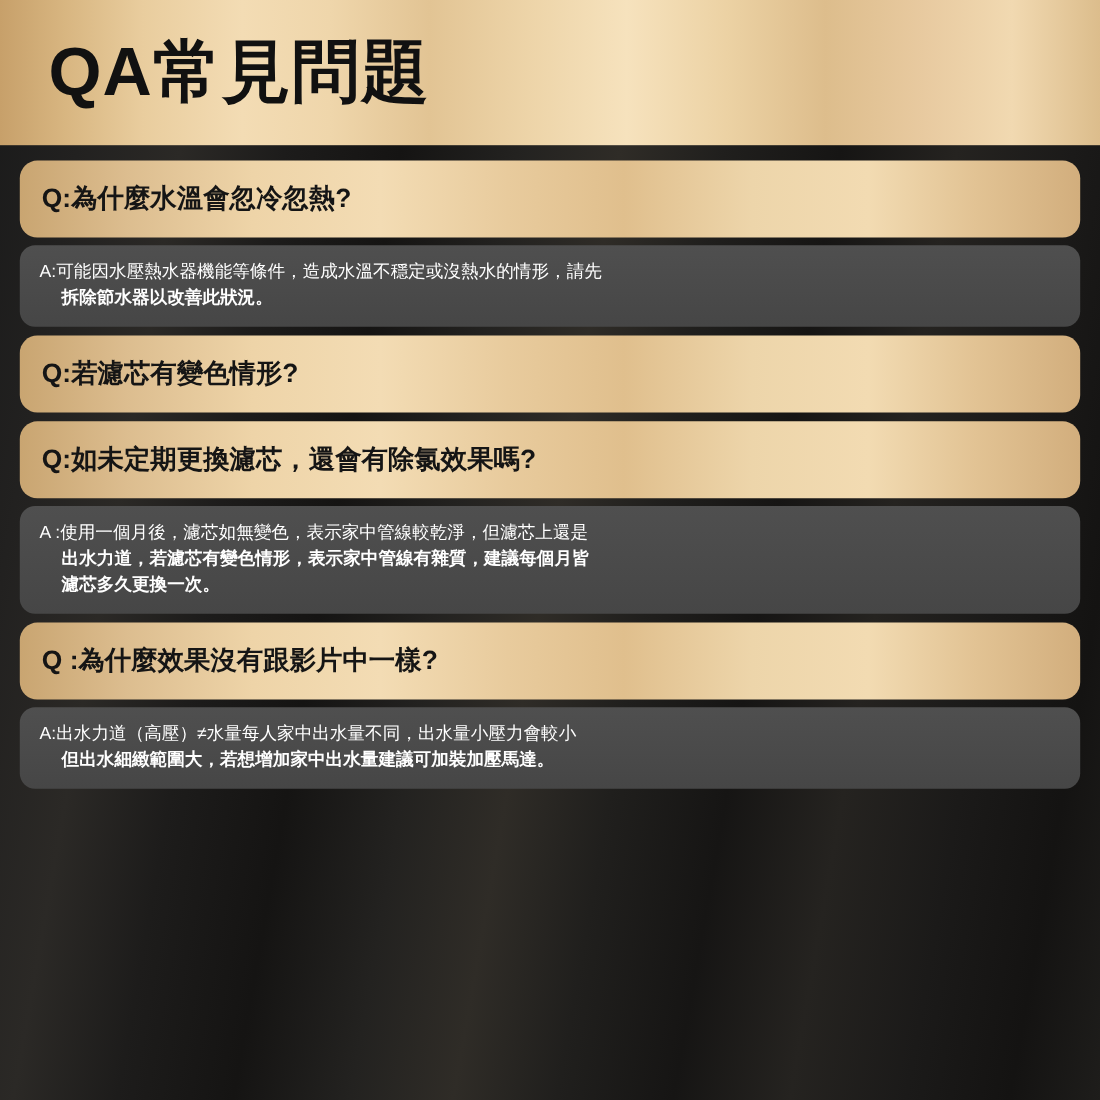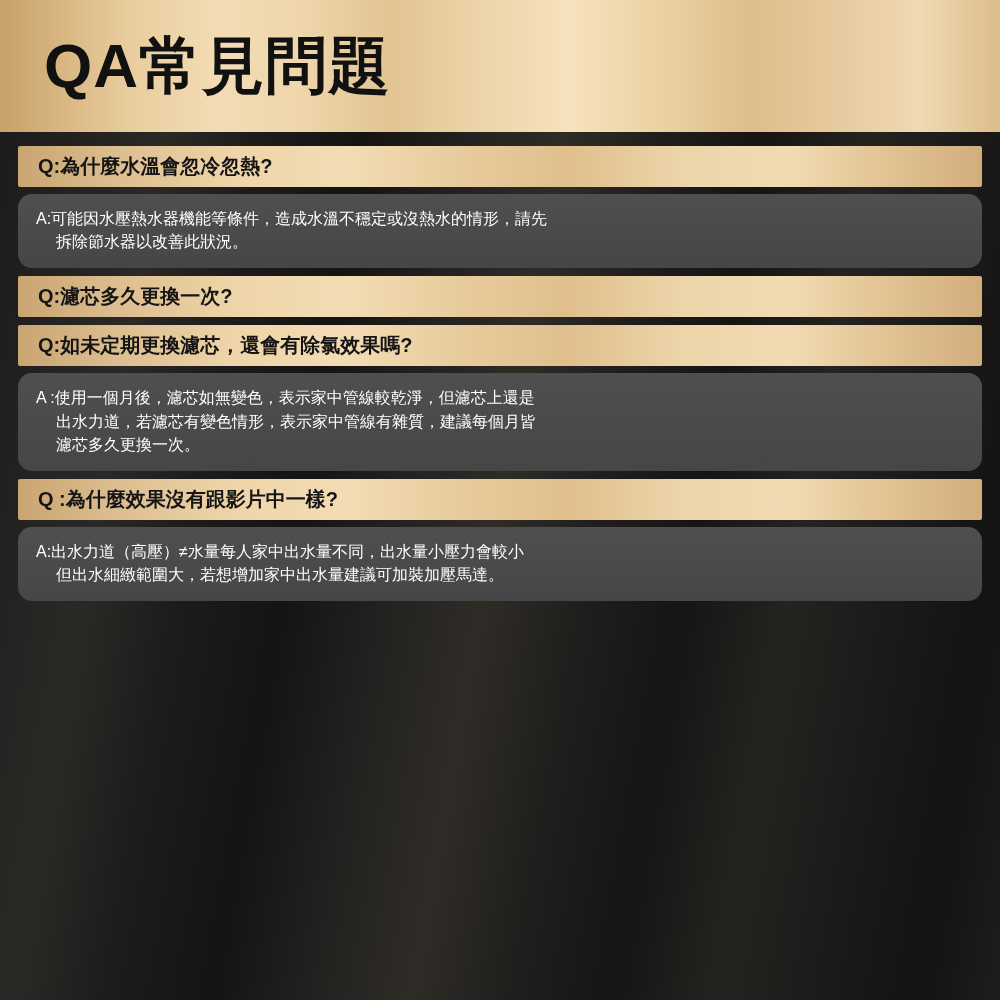--- a/index.html
+++ b/index.html
@@ -86,43 +86,44 @@
         #dcbd8f 10%,
         #eed4a8 22%,
         #f3dcb4 34%,
         #e8cb9d 46%,
         #e0bf8d 57%,
         #edd5aa 69%,
         #f2dbb2 80%,
         #e2c394 90%,
         #d2ae7d 100%);
     color: #151515;
-    font-size: 20px;
+    font-size: 24px;
     font-weight: bold;
-    border-radius: 2px;
-    padding: 8px 20px;
+    border-radius: 16px;
+    padding: 20px 20px;
     box-sizing: border-box;
     line-height: 1.25;
   }
   .answer {
     margin-top: 7px;
     background: #4a4a4a;
     background: linear-gradient(180deg, #4f4f4f 0%, #464646 100%);
     color: #ffffff;
     font-size: 16px;
     border-radius: 14px;
     padding: 13px 18px 15px 18px;
     box-sizing: border-box;
     line-height: 1.45;
   }
   .answer .line {
     white-space: nowrap;
   }
   .answer .line.indent {
     padding-left: 20px;
+    font-weight: bold;
   }
 </style>
 </head>
 <body>
 
 <div class="page">
 
   <div class="header">
     <div class="header-title">QA常見問題</div>
   </div>
@@ -131,21 +132,21 @@
 
     <div class="qa-item">
       <div class="question">Q:為什麼水溫會忽冷忽熱?</div>
       <div class="answer">
         <div class="line">A:可能因水壓熱水器機能等條件，造成水溫不穩定或沒熱水的情形，請先</div>
         <div class="line indent">拆除節水器以改善此狀況。</div>
       </div>
     </div>
 
     <div class="qa-item">
-      <div class="question">Q:濾芯多久更換一次?</div>
+      <div class="question">Q:若濾芯有變色情形?</div>
     </div>
 
     <div class="qa-item">
       <div class="question">Q:如未定期更換濾芯，還會有除氯效果嗎?</div>
       <div class="answer">
         <div class="line">A :使用一個月後，濾芯如無變色，表示家中管線較乾淨，但濾芯上還是</div>
         <div class="line indent">出水力道，若濾芯有變色情形，表示家中管線有雜質，建議每個月皆</div>
         <div class="line indent">濾芯多久更換一次。</div>
       </div>
     </div>

